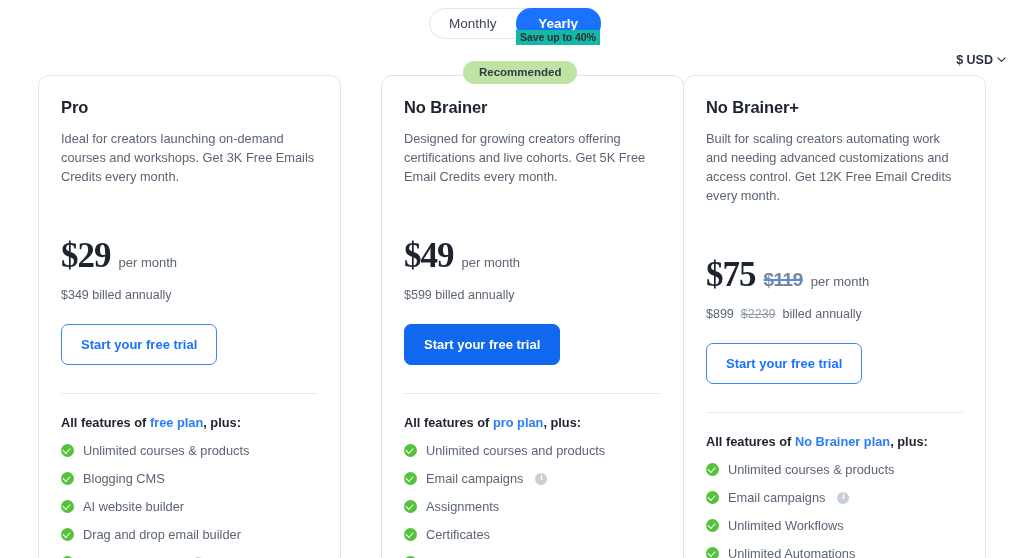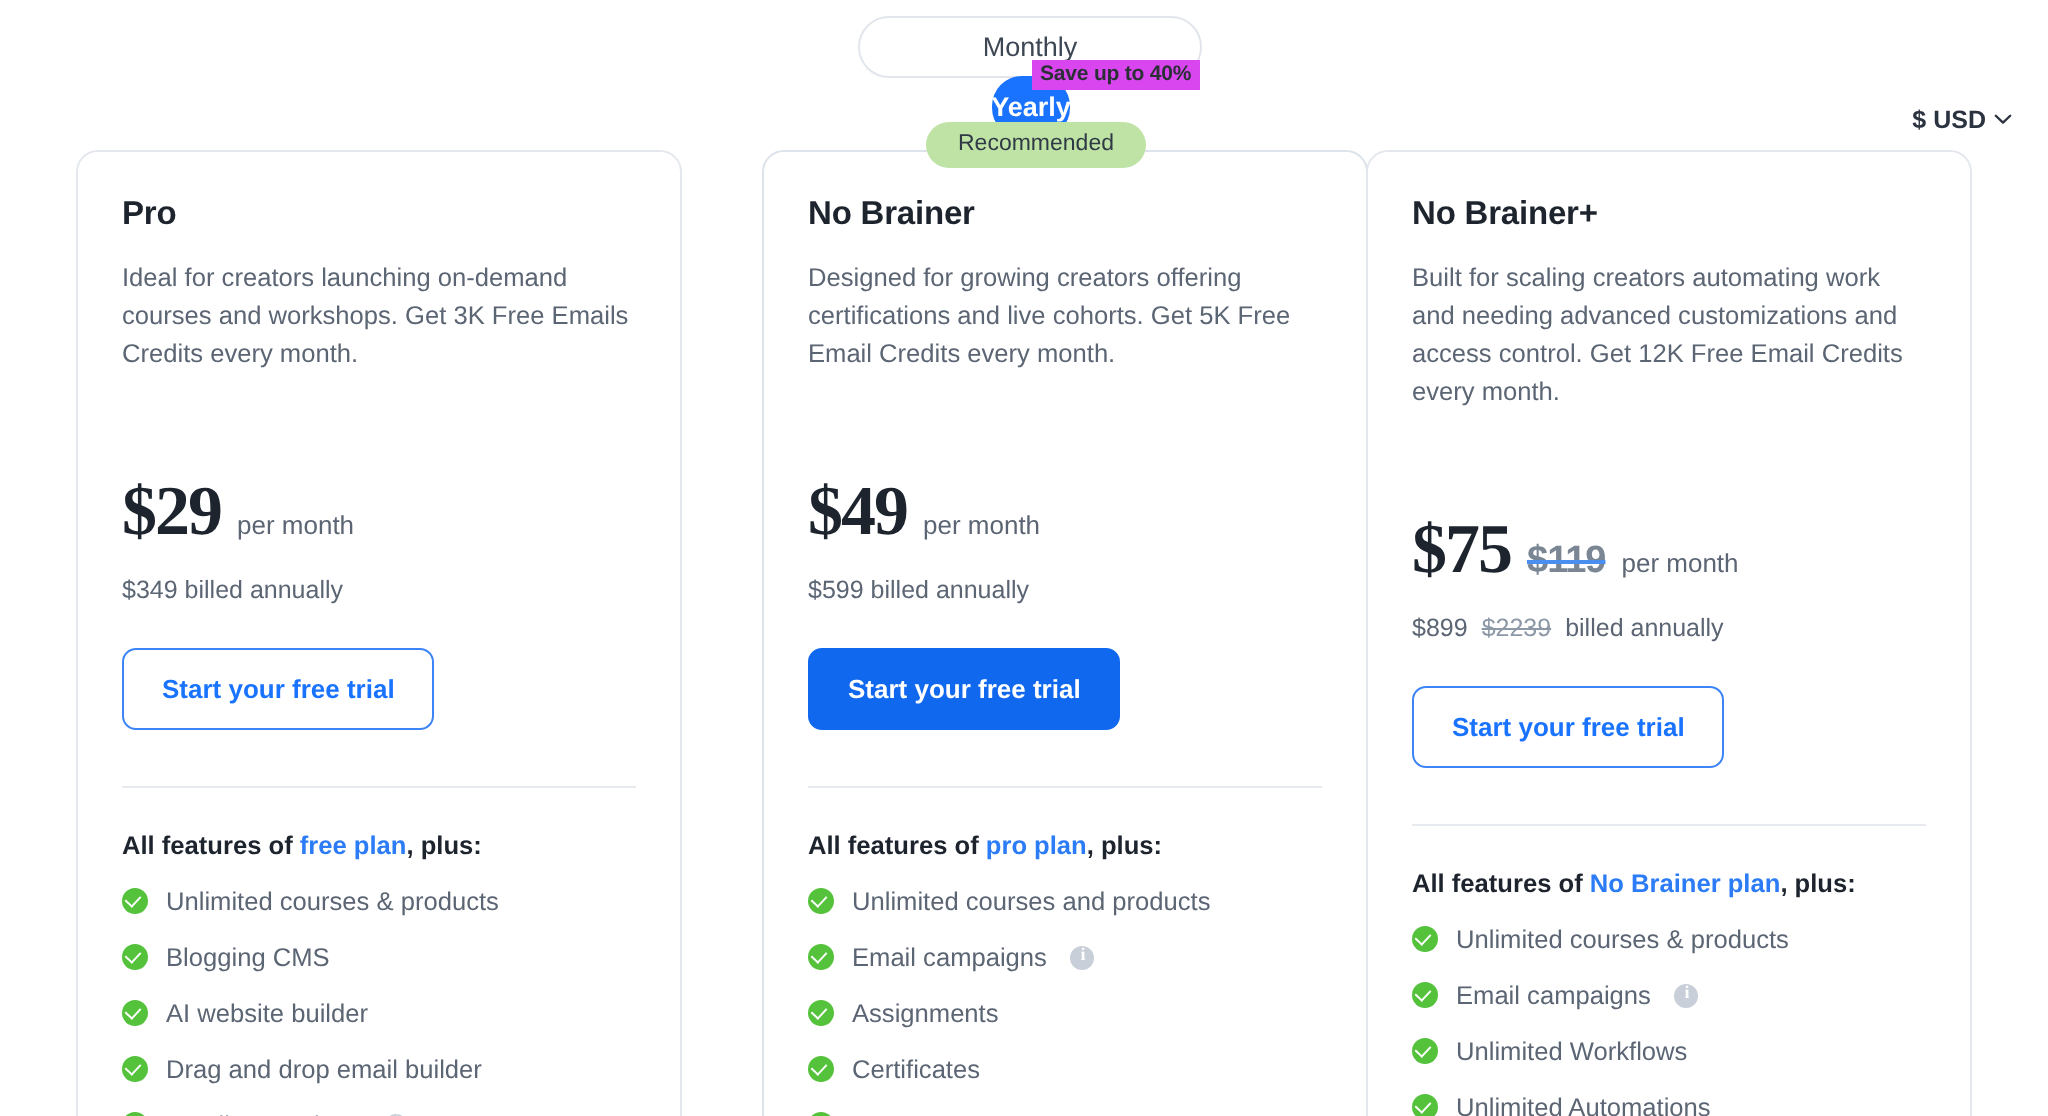--- a/index.html
+++ b/index.html
@@ -13,39 +13,39 @@
 
   .page { position: relative; width: 1024px; height: 558px; }
 
   
   .toggle-wrap {
     position: absolute; left: 429px; top: 8px;
     width: 172px; height: 31px;
     border: 1px solid #e2e6ec;
     border-radius: 16px;
     background: #ffffff;
-    display: flex; align-items: center; flex-direction: column;
+    display: flex; align-items: center;
   }
   .toggle-opt {
     flex: 1; text-align: center;
     font-size: 13.5px; color: #3d4754;
     line-height: 29px; height: 29px;
     cursor: pointer; user-select: none;
   }
   .toggle-opt.active {
     background: #1a73ff;
     color: #ffffff;
     font-weight: bold;
     border-radius: 15px;
     margin-right: -1px;
     height: 31px; line-height: 31px;
   }
   .save-badge {
     position: absolute; left: 516px; top: 30px;
-    background: #d946ef;
+    background: #14b8a6;
     color: #2b2f36;
     font-size: 10.5px; font-weight: bold;
     padding: 1px 4px 2px 4px;
     white-space: nowrap;
     letter-spacing: -0.1px;
   }
 
   
   .currency {
     position: absolute; right: 18px; top: 53px;
@@ -68,21 +68,21 @@
   }
   .card.c1 { left: 38px; }
   .card.c2 { left: 381px; border-color: #dde3ea; }
   .card.c3 { left: 683px; }
   .card.c2 { left: 381px; }
 
   .rec-badge {
     position: absolute; left: 463px; top: 61px;
     background: #bfe3a4;
     color: #303a46;
-    font-size: 11.5px; font-weight: normal;
+    font-size: 11.5px; font-weight: bold;
     padding: 5px 16px 6px 16px;
     border-radius: 13px;
     z-index: 5;
     white-space: nowrap;
   }
 
   .plan-name {
     font-size: 16.5px; font-weight: bold;
     color: #1d242e;
     margin: 0 0 12px 0;

